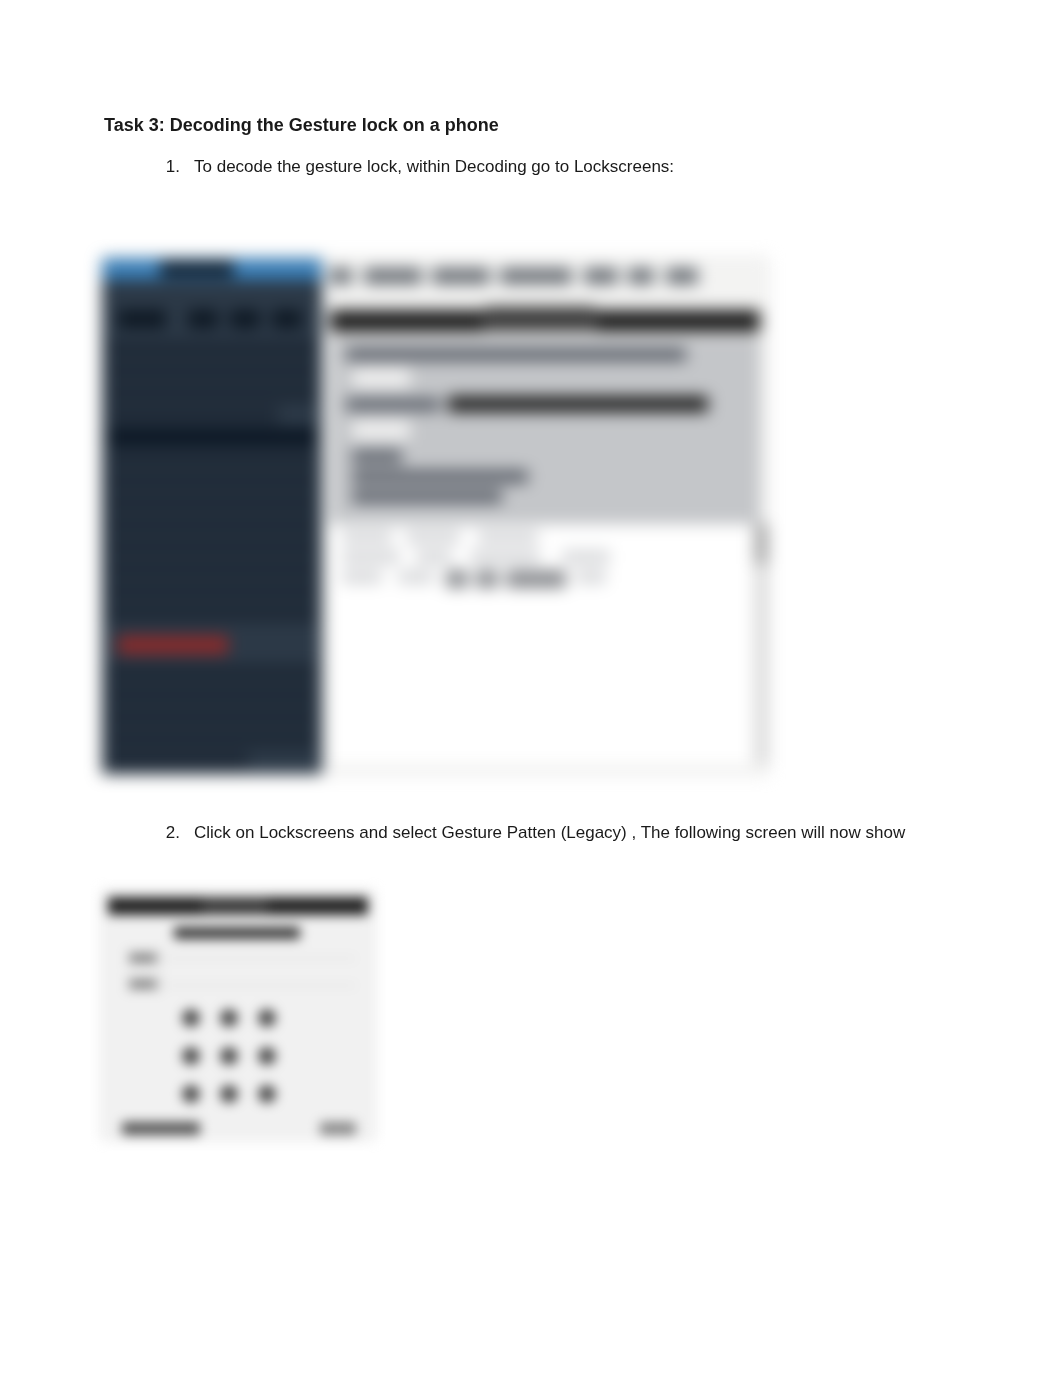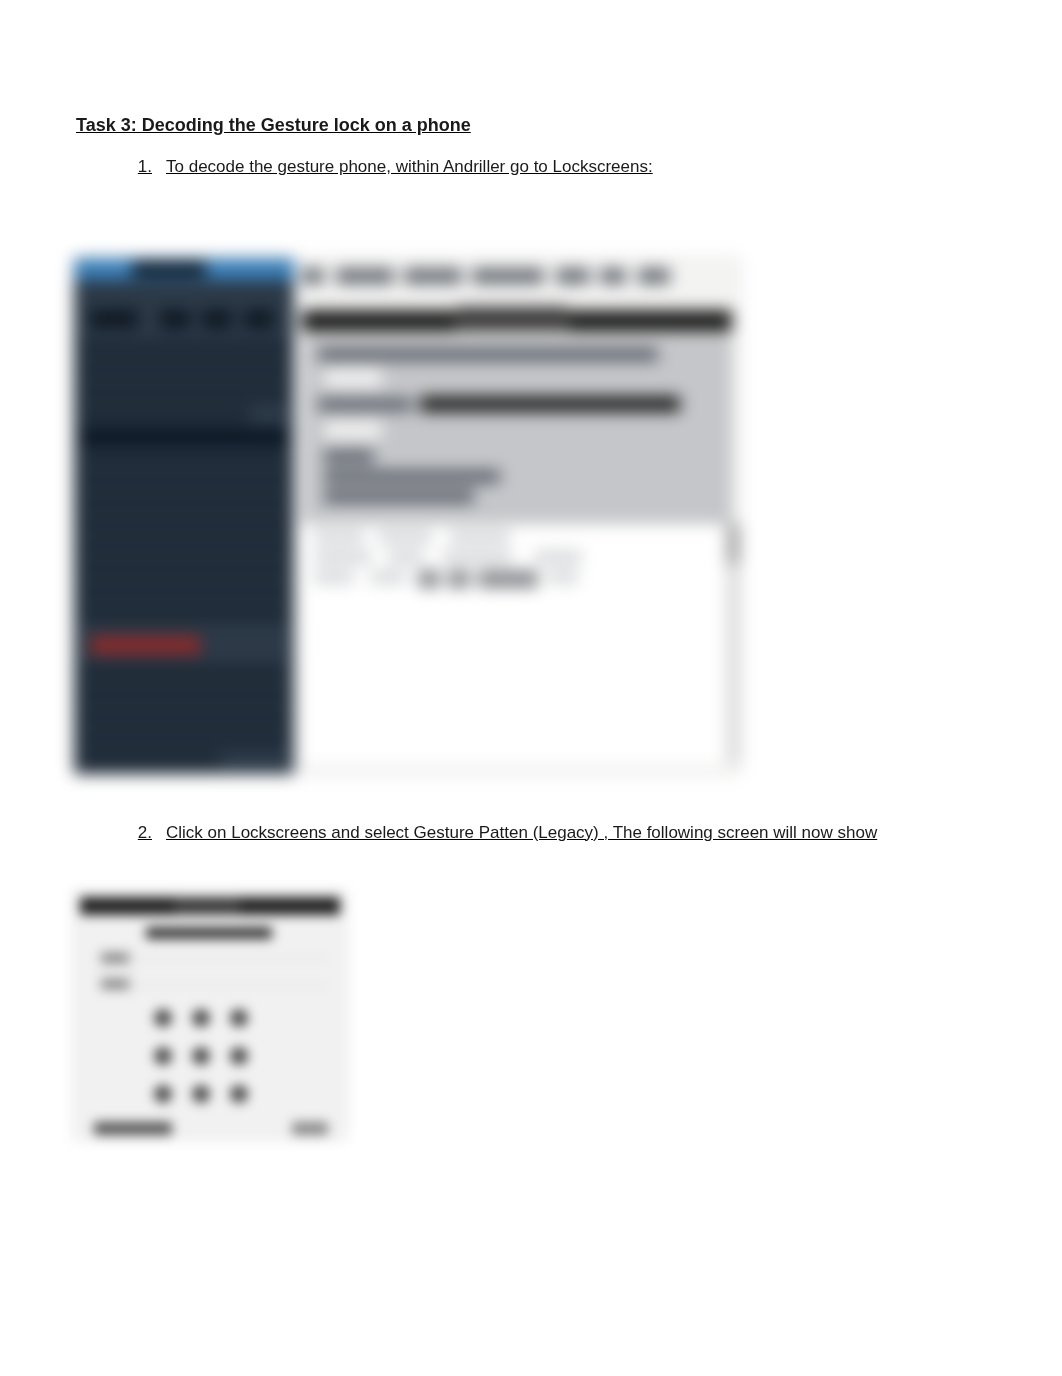--- a/index.html
+++ b/index.html
@@ -10,22 +10,21 @@
     body {
       width: 1062px;
       height: 1376px;
       background: #ffffff;
       font-family: Arial, Helvetica, sans-serif;
       color: #000000;
       padding: 0;
       position: relative;
     }
     .content {
-      padding: 115px 112px 0 76px;
-      text-decoration: underline;
+      padding: 115px 112px 0 104px;
     }
     .task-heading {
       font-weight: bold;
       font-size: 18px;
       color: #1a1a1a;
       margin-bottom: 18px;
     }
     .list-item {
       display: flex;
       padding-left: 48px;
@@ -313,21 +312,21 @@
   </style>
 </head>
 <body>
 
 <div class="content">
 
   <h2 class="task-heading">Task 3:  Decoding the Gesture lock on a phone</h2>
 
   <div class="list-item">
     <span class="list-number">1.</span>
-    <span class="list-text">To decode the gesture phone, within Andriller go to Lockscreens:</span>
+    <span class="list-text">To decode the gesture lock, within Decoding go to Lockscreens:</span>
   </div>
 
   <div class="figure-1">
     <div class="fig1-left">
       <div class="fig1-titlebar"></div>
       <div class="fig1-title-blob"></div>
       <div class="fig1-left-tab"></div>
       <div class="fig1-left-tab2"></div>
       <div class="fig1-left-tab3"></div>
       <div class="fig1-left-tab4"></div>

